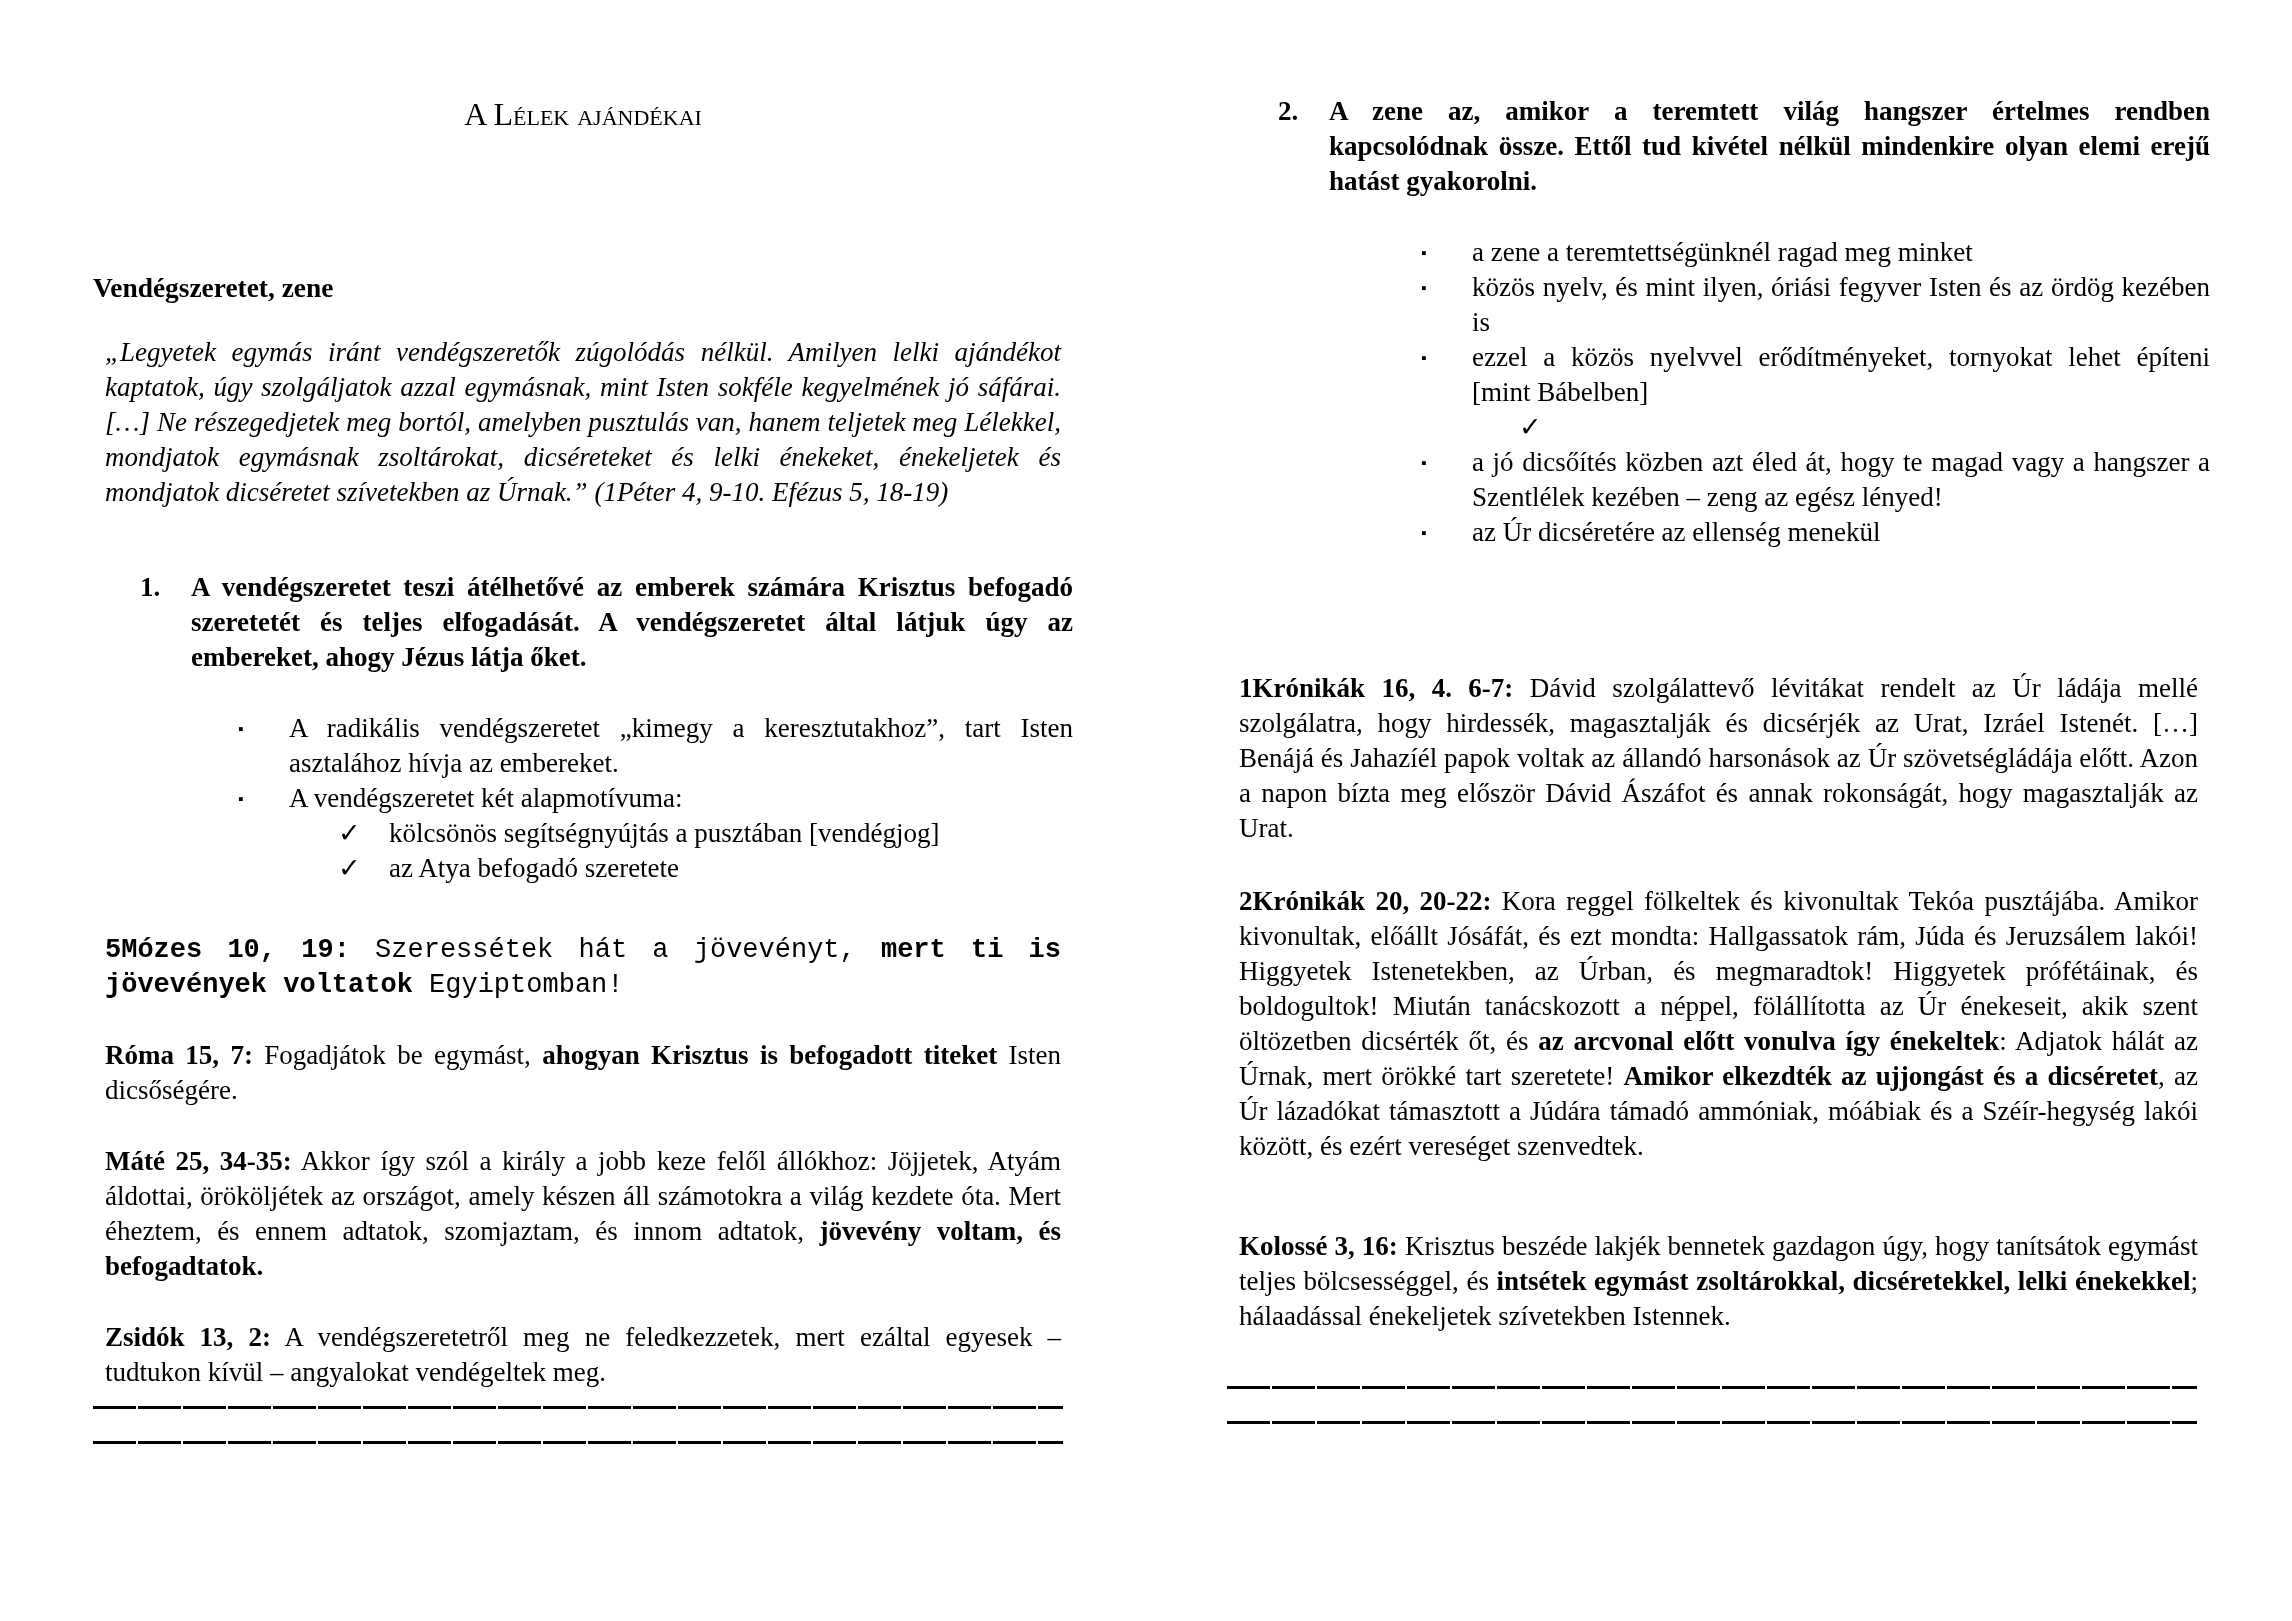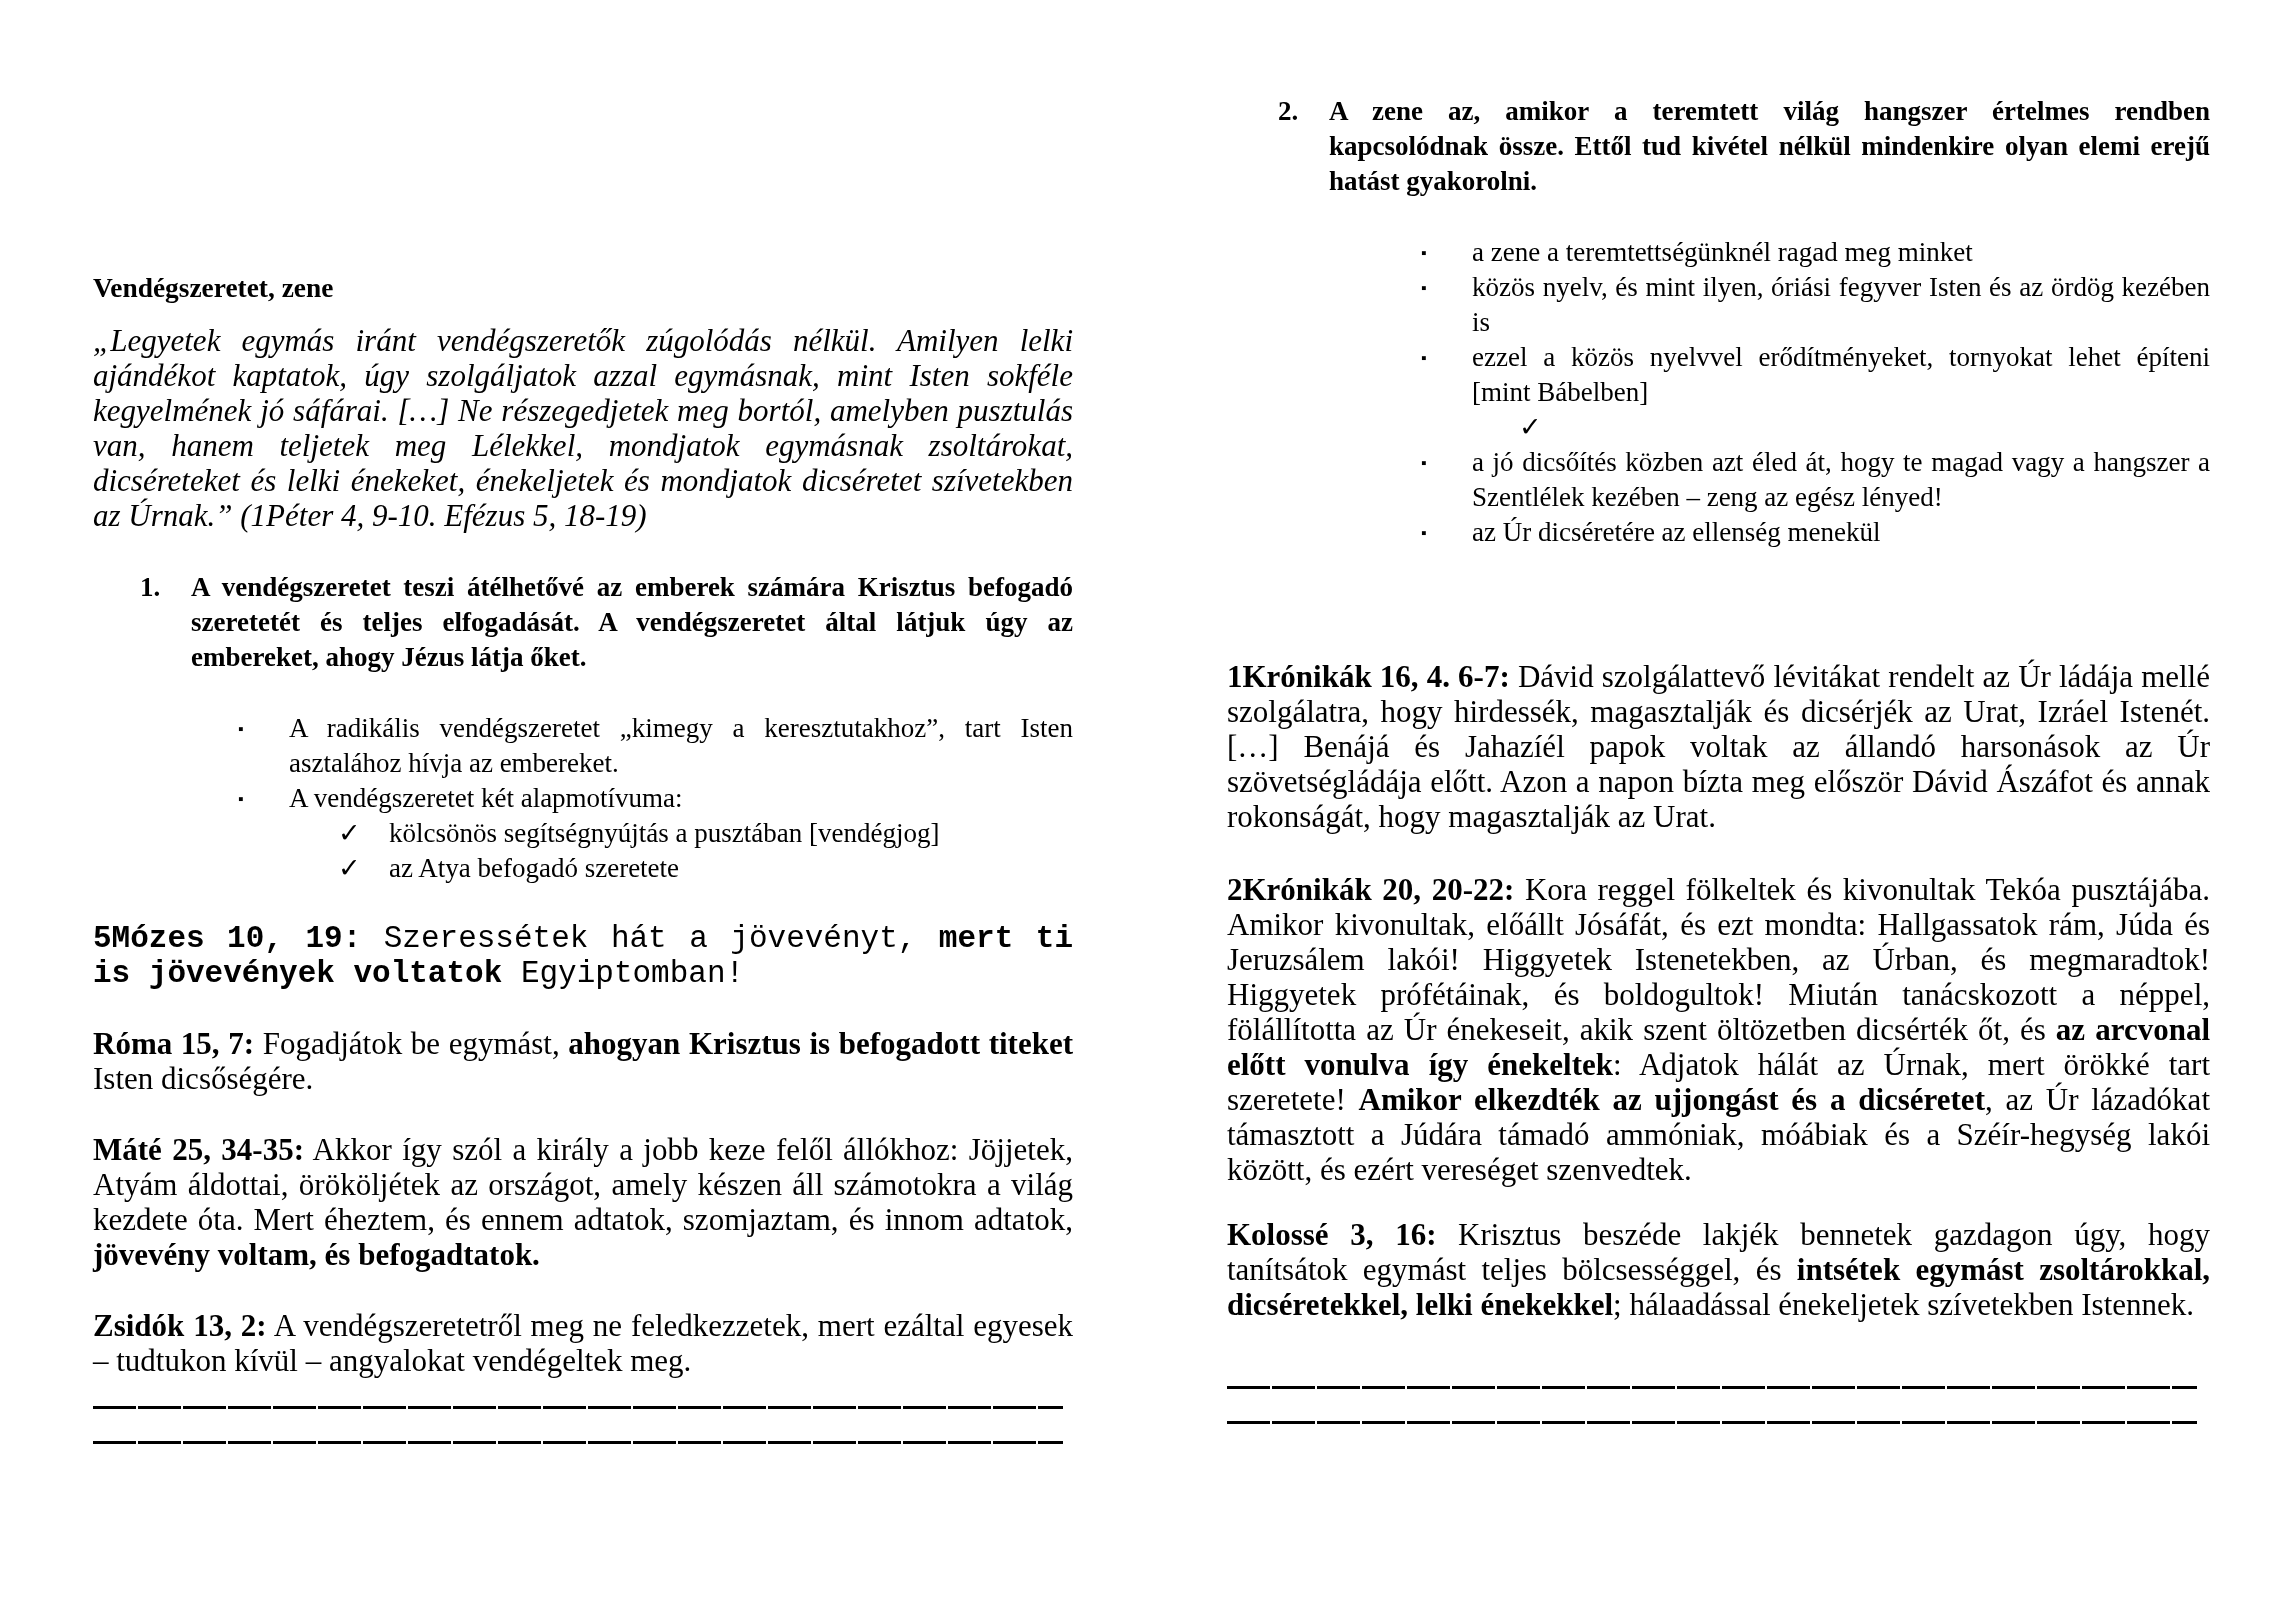--- a/index.html
+++ b/index.html
@@ -4,21 +4,21 @@
 <style>
   html, body { margin: 0; padding: 0; background: #ffffff; }
   body { width: 2293px; height: 1621px; position: relative; overflow: hidden;
          font-family: "Liberation Serif", "DejaVu Serif", serif; color: #000; }
   .page-col { position: absolute; top: 0; }
   #left-col { left: 93px; width: 980px; }
   #right-col { left: 1227px; width: 983px; }
   .title { position: absolute; top: 94px; left: 93px; width: 980px; text-align: center;
            font-size: 32px; line-height: 41px; font-variant: small-caps; letter-spacing: 0; }
   .title div { white-space: nowrap; }
-  .p { font-size: 31px; line-height: 35px; text-align: justify; margin: 0; }
+  .p { font-size: 27px; line-height: 35px; text-align: justify; margin: 12px; }
   .italic { font-style: italic; }
   b, .bold { font-weight: bold; }
   .heading { position: absolute; top: 253px; left: 0; font-size: 27.4px; font-weight: bold; margin-top: 20px; }
   .abs { position: absolute; left: 0; right: 0; }
   .numbered { display: flex; font-weight: bold; font-size: 27px; line-height: 35px; }
   .numbered .num { width: 51px; flex: none; }
   .numbered .txt { flex: 1; text-align: justify; }
   ul.sq { list-style: none; margin: 0; padding: 0; }
   ul.sq > li { display: flex; font-size: 27px; line-height: 35px; }
   ul.sq > li .bullet { width: 51px; flex: none; font-size: 15.7px; line-height: 35px; }
@@ -27,20 +27,21 @@
   ul.ck > li { display: flex; font-size: 27px; line-height: 35px; }
   ul.ck > li .bullet { width: 51px; flex: none; }
   ul.ck > li .txt { flex: 1; text-align: justify; }
   .rule-solid { height: 2.9px; background:
       repeating-linear-gradient(90deg, #000 0 43px, #fff 43px 45px); }
 </style>
 </head>
 <body>
 
 <div class="title">
+  <div>A Lélek ajándékai</div>
 </div>
 
 <div class="page-col" id="left-col">
   <div class="heading">Vendégszeretet, zene</div>
 
   <p class="p italic abs" style="top:323px;">„Legyetek egymás iránt vendégszeretők zúgolódás nélkül. Amilyen lelki ajándékot kaptatok, úgy szolgáljatok azzal egymásnak, mint Isten sokféle kegyelmének jó sáfárai. […] Ne részegedjetek meg bortól, amelyben pusztulás van, hanem teljetek meg Lélekkel, mondjatok egymásnak zsoltárokat, dicséreteket és lelki énekeket, énekeljetek és mondjatok dicséretet szívetekben az Úrnak.” (1Péter 4, 9-10. Efézus 5, 18-19)</p>
 
   <div class="abs numbered" style="top:570px; left:47px;">
     <span class="num">1.</span>
     <span class="txt">A vendégszeretet teszi átélhetővé az emberek számára Krisztus befogadó szeretetét és teljes elfogadását. A vendégszeretet által látjuk úgy az embereket, ahogy Jézus látja őket.</span>

